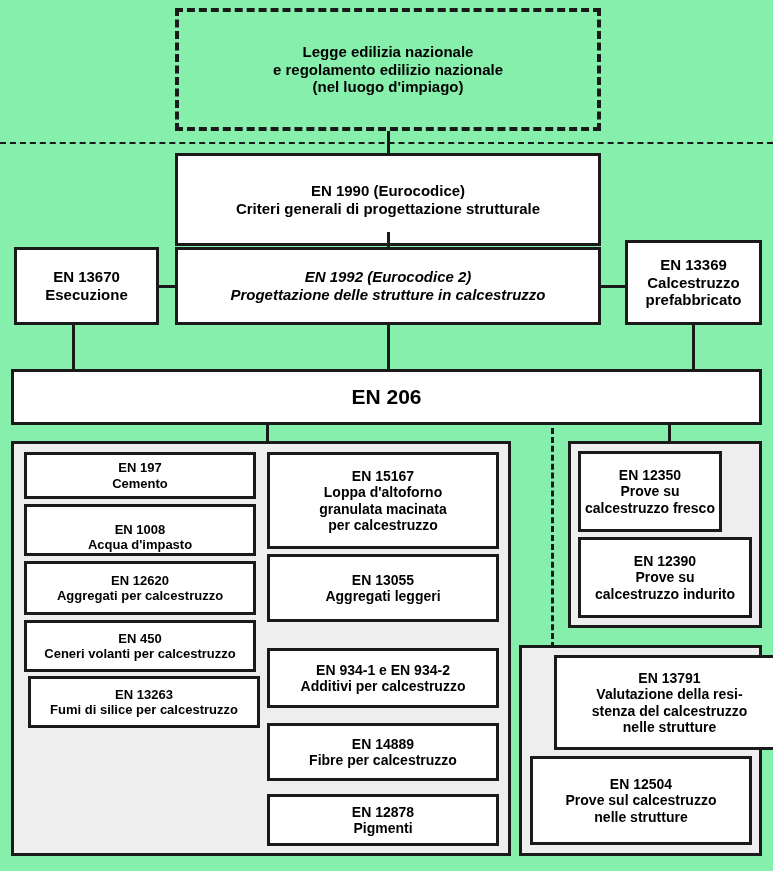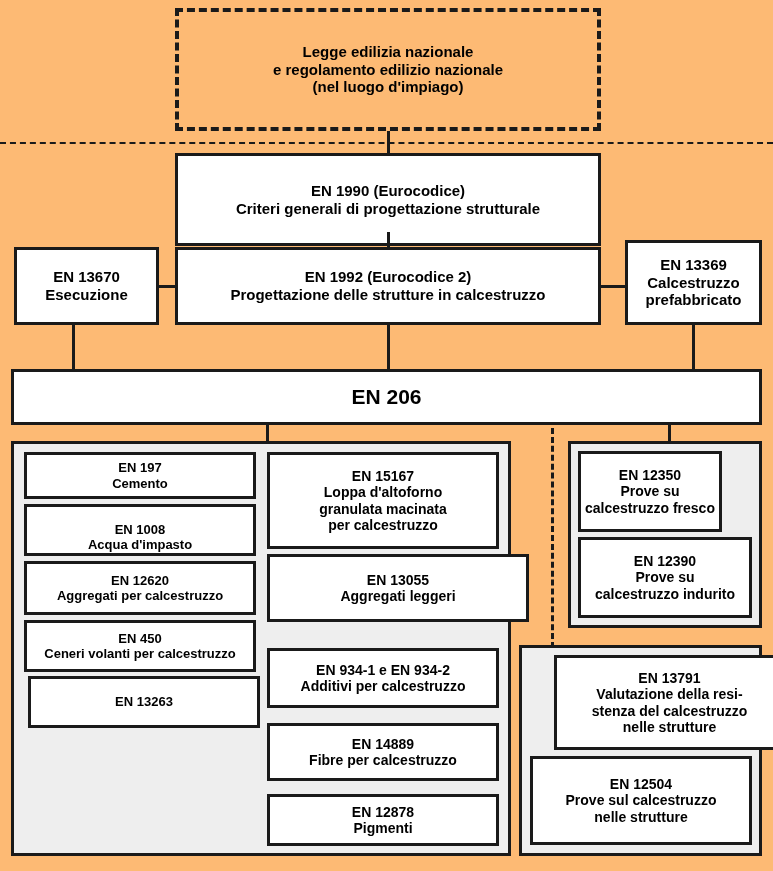--- a/index.html
+++ b/index.html
@@ -8,21 +8,21 @@
     background: #ffffff;
   }
   body {
     font-family: "Liberation Sans", "DejaVu Sans", sans-serif;
     -webkit-font-smoothing: antialiased;
   }
   #diagram {
     position: relative;
     width: 773px;
     height: 871px;
-    background: #fdba74;
+    background: #86efac;
     overflow: hidden;
   }
 
   
   .node {
     position: absolute;
     box-sizing: border-box;
     background: #ffffff;
     border: 3px solid #1a1a1a;
     display: flex;
@@ -112,21 +112,21 @@
 
   <div class="node" style="left:175px; top:153px; width:426px; height:93px;">
     <span class="txt">
       <span class="ln">EN 1990 (Eurocodice)</span>
       <span class="ln">Criteri generali di progettazione strutturale</span>
     </span>
   </div>
 
   <div class="conn v" style="left:387px; top:232px; height:16px;"></div>
 
-  <div class="node" style="left:175px; top:247px; width:426px; height:78px;">
+  <div class="node" style="left:175px; top:247px; width:426px; height:78px;font-style:italic;">
     <span class="txt">
       <span class="ln">EN 1992 (Eurocodice 2)</span>
       <span class="ln">Progettazione delle strutture in calcestruzzo</span>
     </span>
   </div>
 
   <div class="node" style="left:14px; top:247px; width:145px; height:78px;">
     <span class="txt">
       <span class="ln">EN 13670</span>
       <span class="ln">Esecuzione</span>
@@ -184,32 +184,33 @@
   </div>
   <div class="leaf sm" style="left:24px; top:620px; width:232px; height:52px;">
     <span class="txt">
       <span class="ln">EN 450</span>
       <span class="ln">Ceneri volanti per calcestruzzo</span>
     </span>
   </div>
   <div class="leaf sm" style="left:28px; top:676px; width:232px; height:52px;">
     <span class="txt">
       <span class="ln">EN 13263</span>
+      <span class="ln">Fumi di silice per calcestruzzo</span>
     </span>
   </div>
 
   <div class="leaf" style="left:267px; top:452px; width:232px; height:97px;">
     <span class="txt">
       <span class="ln">EN 15167</span>
       <span class="ln">Loppa d'altoforno</span>
       <span class="ln">granulata macinata</span>
       <span class="ln">per calcestruzzo</span>
     </span>
   </div>
-  <div class="leaf" style="left:267px; top:554px; width:262px; height:68px;">
+  <div class="leaf" style="left:267px; top:554px; width:232px; height:68px;">
     <span class="txt">
       <span class="ln">EN 13055</span>
       <span class="ln">Aggregati leggeri</span>
     </span>
   </div>
   <div class="leaf" style="left:267px; top:648px; width:232px; height:60px;">
     <span class="txt">
       <span class="ln">EN 934-1 e EN 934-2</span>
       <span class="ln">Additivi per calcestruzzo</span>
     </span>

